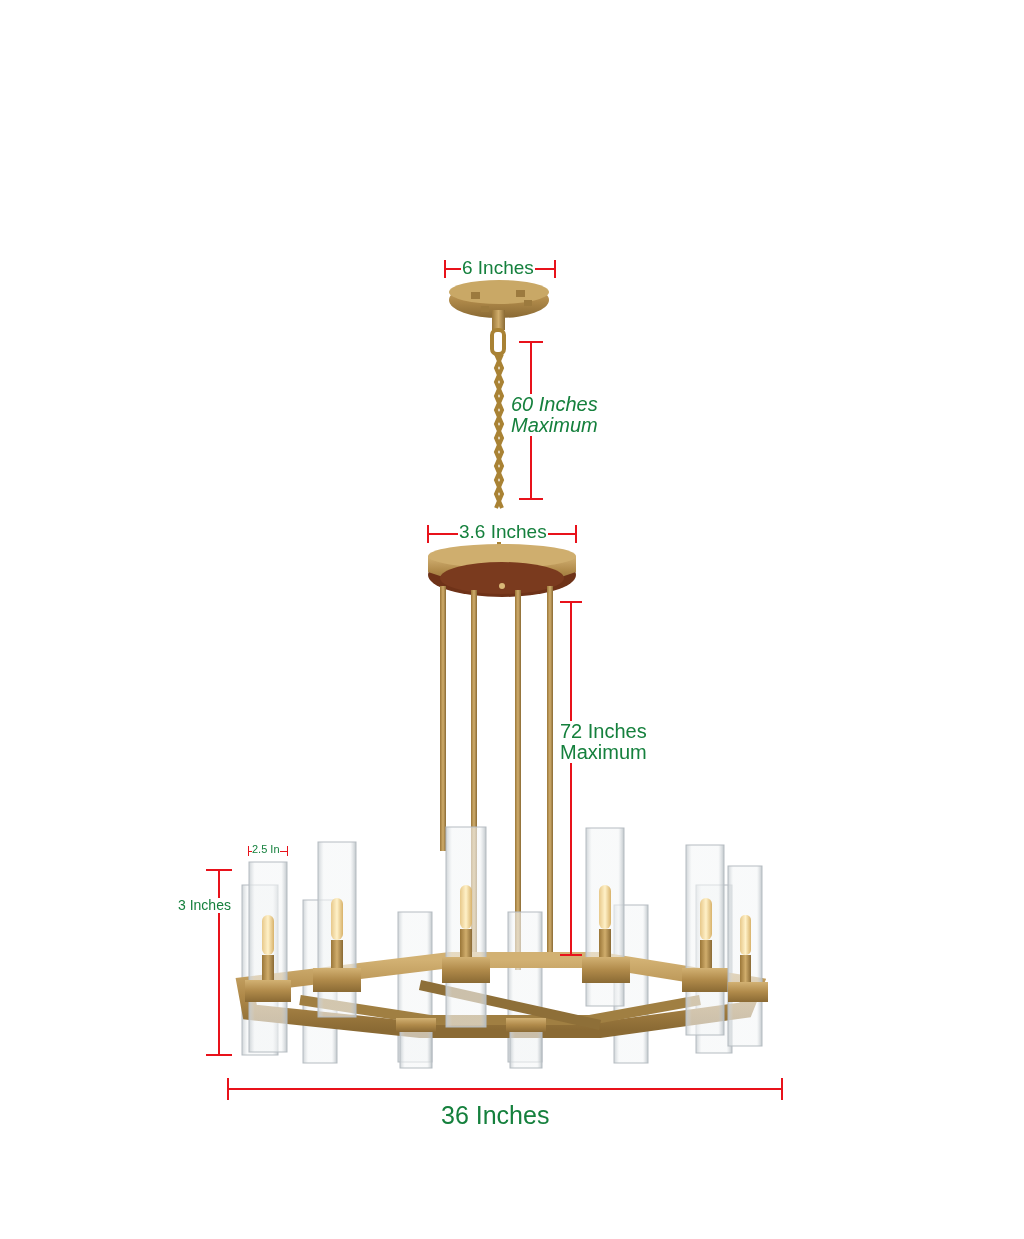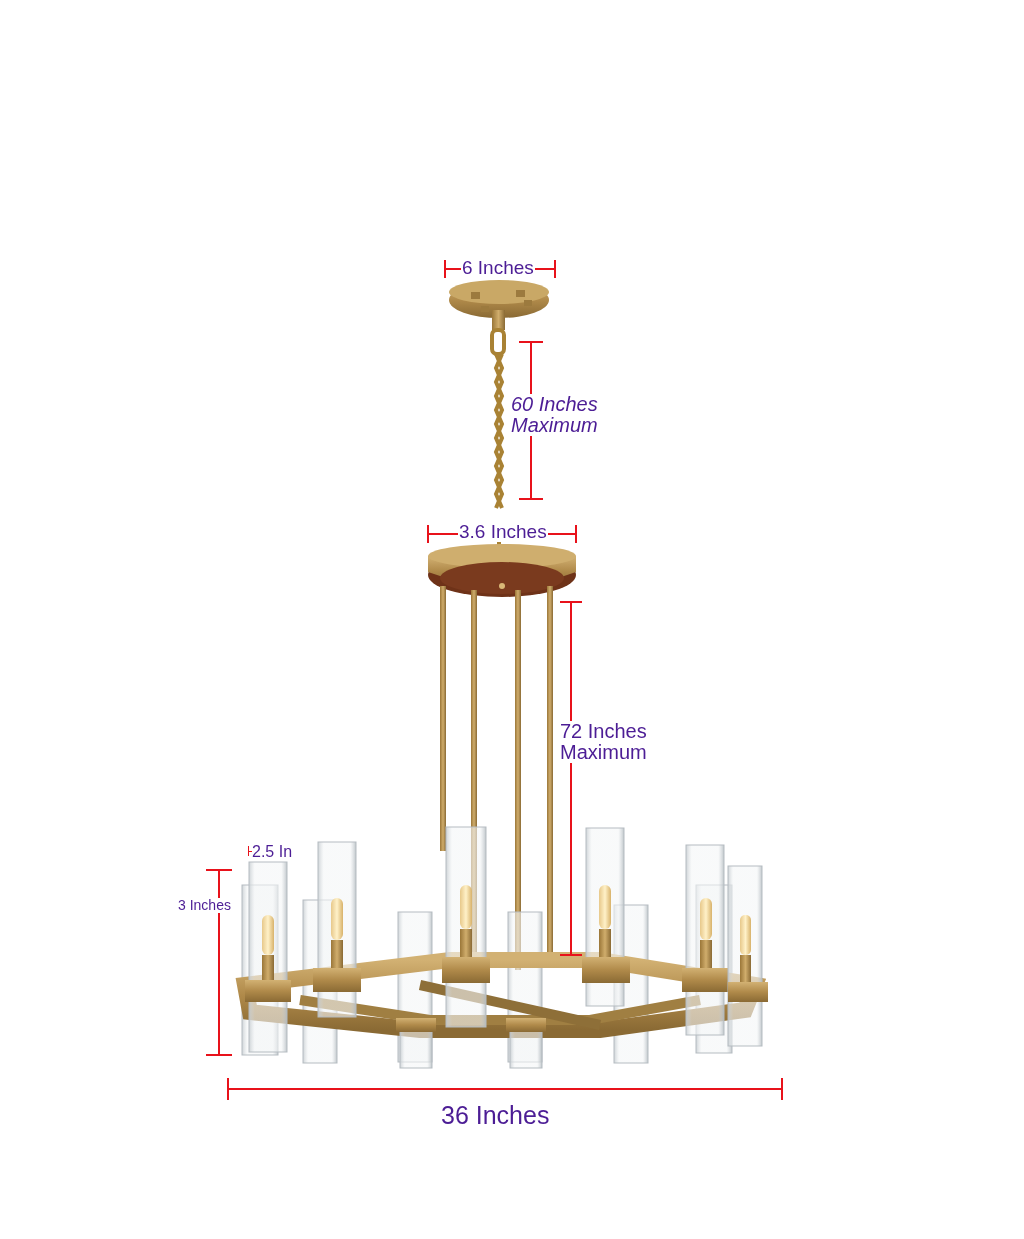--- a/index.html
+++ b/index.html
@@ -1,18 +1,18 @@
 <!DOCTYPE html>
 <html><head>
 <meta charset="utf-8">
 <style>
   html,body{margin:0;padding:0;background:#ffffff;}
   body{width:1024px;height:1239px;position:relative;overflow:hidden;font-family:"Liberation Sans",sans-serif;}
   .abs{position:absolute;}
-  .dim-label{position:absolute;color:#4c1d95;white-space:nowrap;background:#fff;line-height:1.05;text-align:right;}
+  .dim-label{position:absolute;color:#15803d;white-space:nowrap;background:#fff;line-height:1.05;text-align:right;}
   .red{background:#e8121b;}
   svg{position:absolute;left:0;top:0;}
 </style>
 </head>
 <body>
 
 <svg width="1024" height="1239" viewBox="0 0 1024 1239">
   <defs>
     <linearGradient id="brass" x1="0" x2="0" y1="0" y2="1">
       <stop offset="0" stop-color="#d2b173"></stop>
@@ -145,21 +145,21 @@
 <div class="abs red" style="left:560px;top:601px;width:22px;height:2px;"></div>
 <div class="abs red" style="left:560px;top:954px;width:22px;height:2px;"></div>
 <div class="dim-label" style="left:560px;top:673px;font-size:20px;background:transparent;margin-top:48px;">
   <div style="background:#fff;display:inline-block;">72 Inches</div><br>
   <div style="background:#fff;display:inline-block;">Maximum</div>
 </div>
 
 <div class="abs red" style="left:248px;top:851px;width:40px;height:1px;"></div>
 <div class="abs red" style="left:248px;top:846px;width:1px;height:10px;"></div>
 <div class="abs red" style="left:287px;top:846px;width:1px;height:10px;"></div>
-<div class="dim-label" style="left:252px;top:844px;font-size:16px;">2.5 In</div>
+<div class="dim-label" style="left:252px;top:844px;font-size:11px;">2.5 In</div>
 
 <div class="abs red" style="left:218px;top:869px;width:2px;height:186px;"></div>
 <div class="abs red" style="left:206px;top:869px;width:26px;height:2px;"></div>
 <div class="abs red" style="left:206px;top:1054px;width:26px;height:2px;"></div>
 <div class="dim-label" style="left:178px;top:898px;font-size:14px;">3 Inches</div>
 
 <div class="abs red" style="left:227px;top:1088px;width:556px;height:2px;"></div>
 <div class="abs red" style="left:227px;top:1078px;width:2px;height:22px;"></div>
 <div class="abs red" style="left:781px;top:1078px;width:2px;height:22px;"></div>
 <div class="dim-label" style="left:440px;top:1102px;font-size:25px;padding:0 1px;">36 Inches</div>

